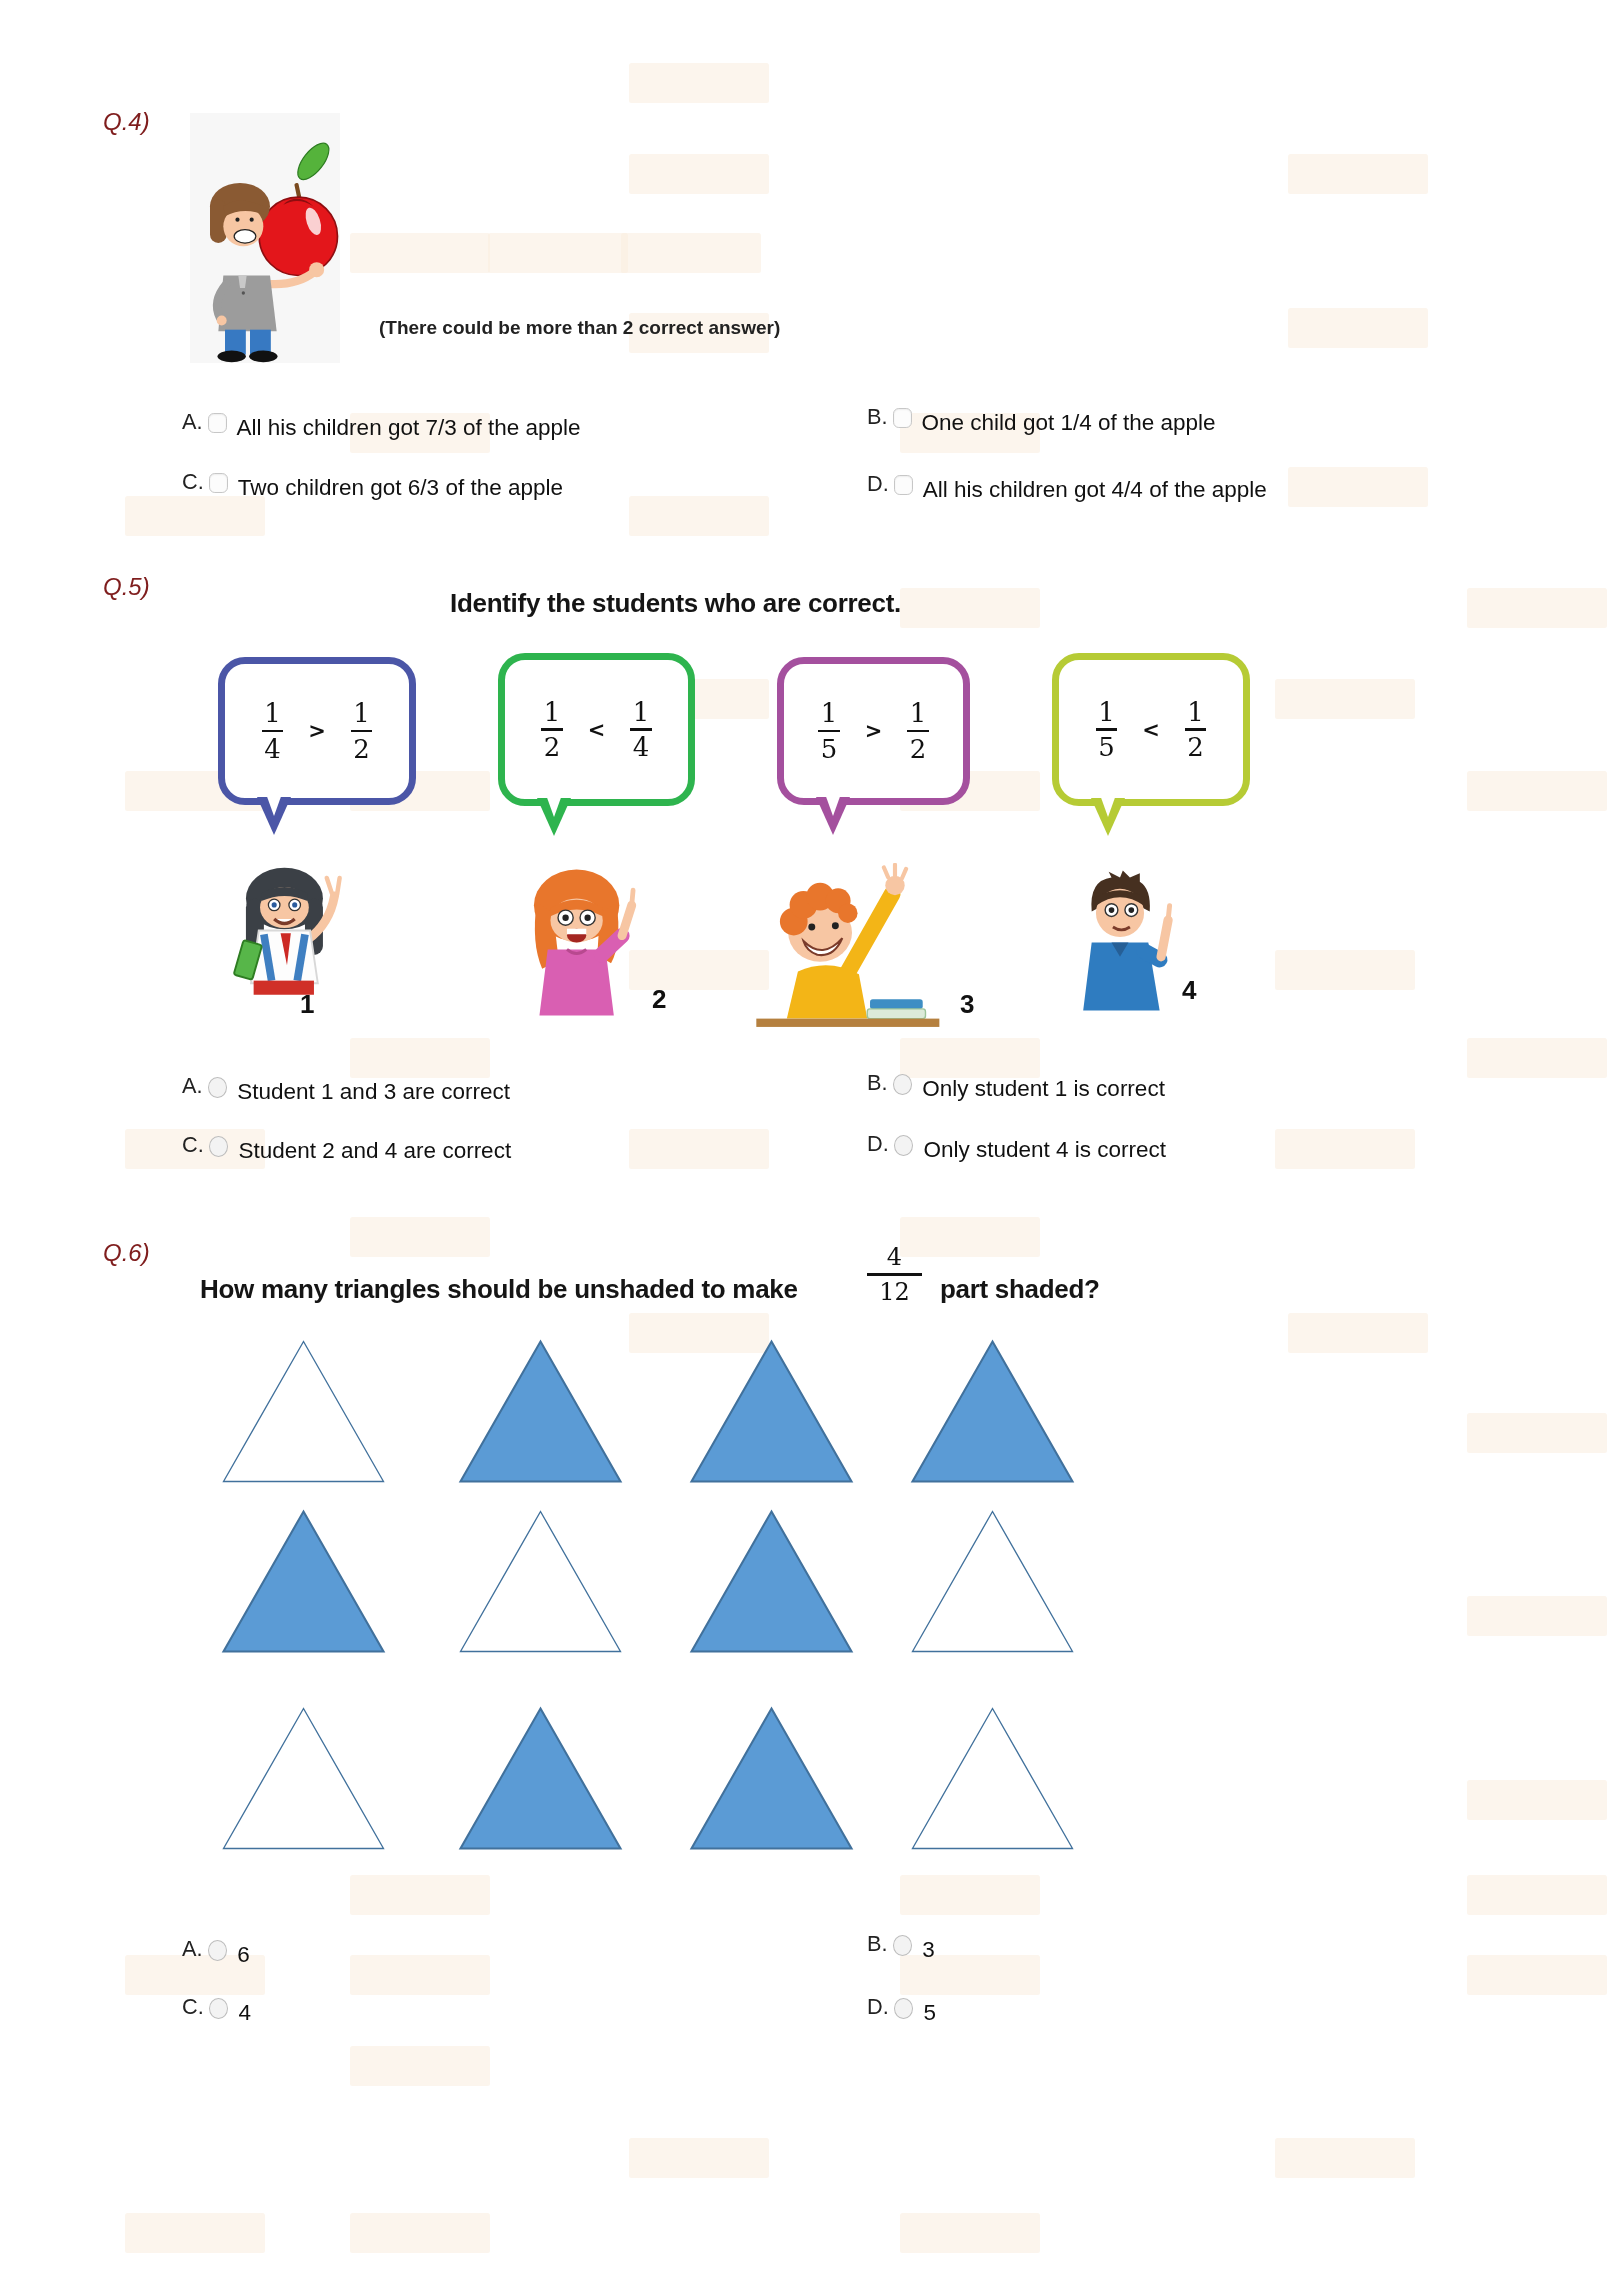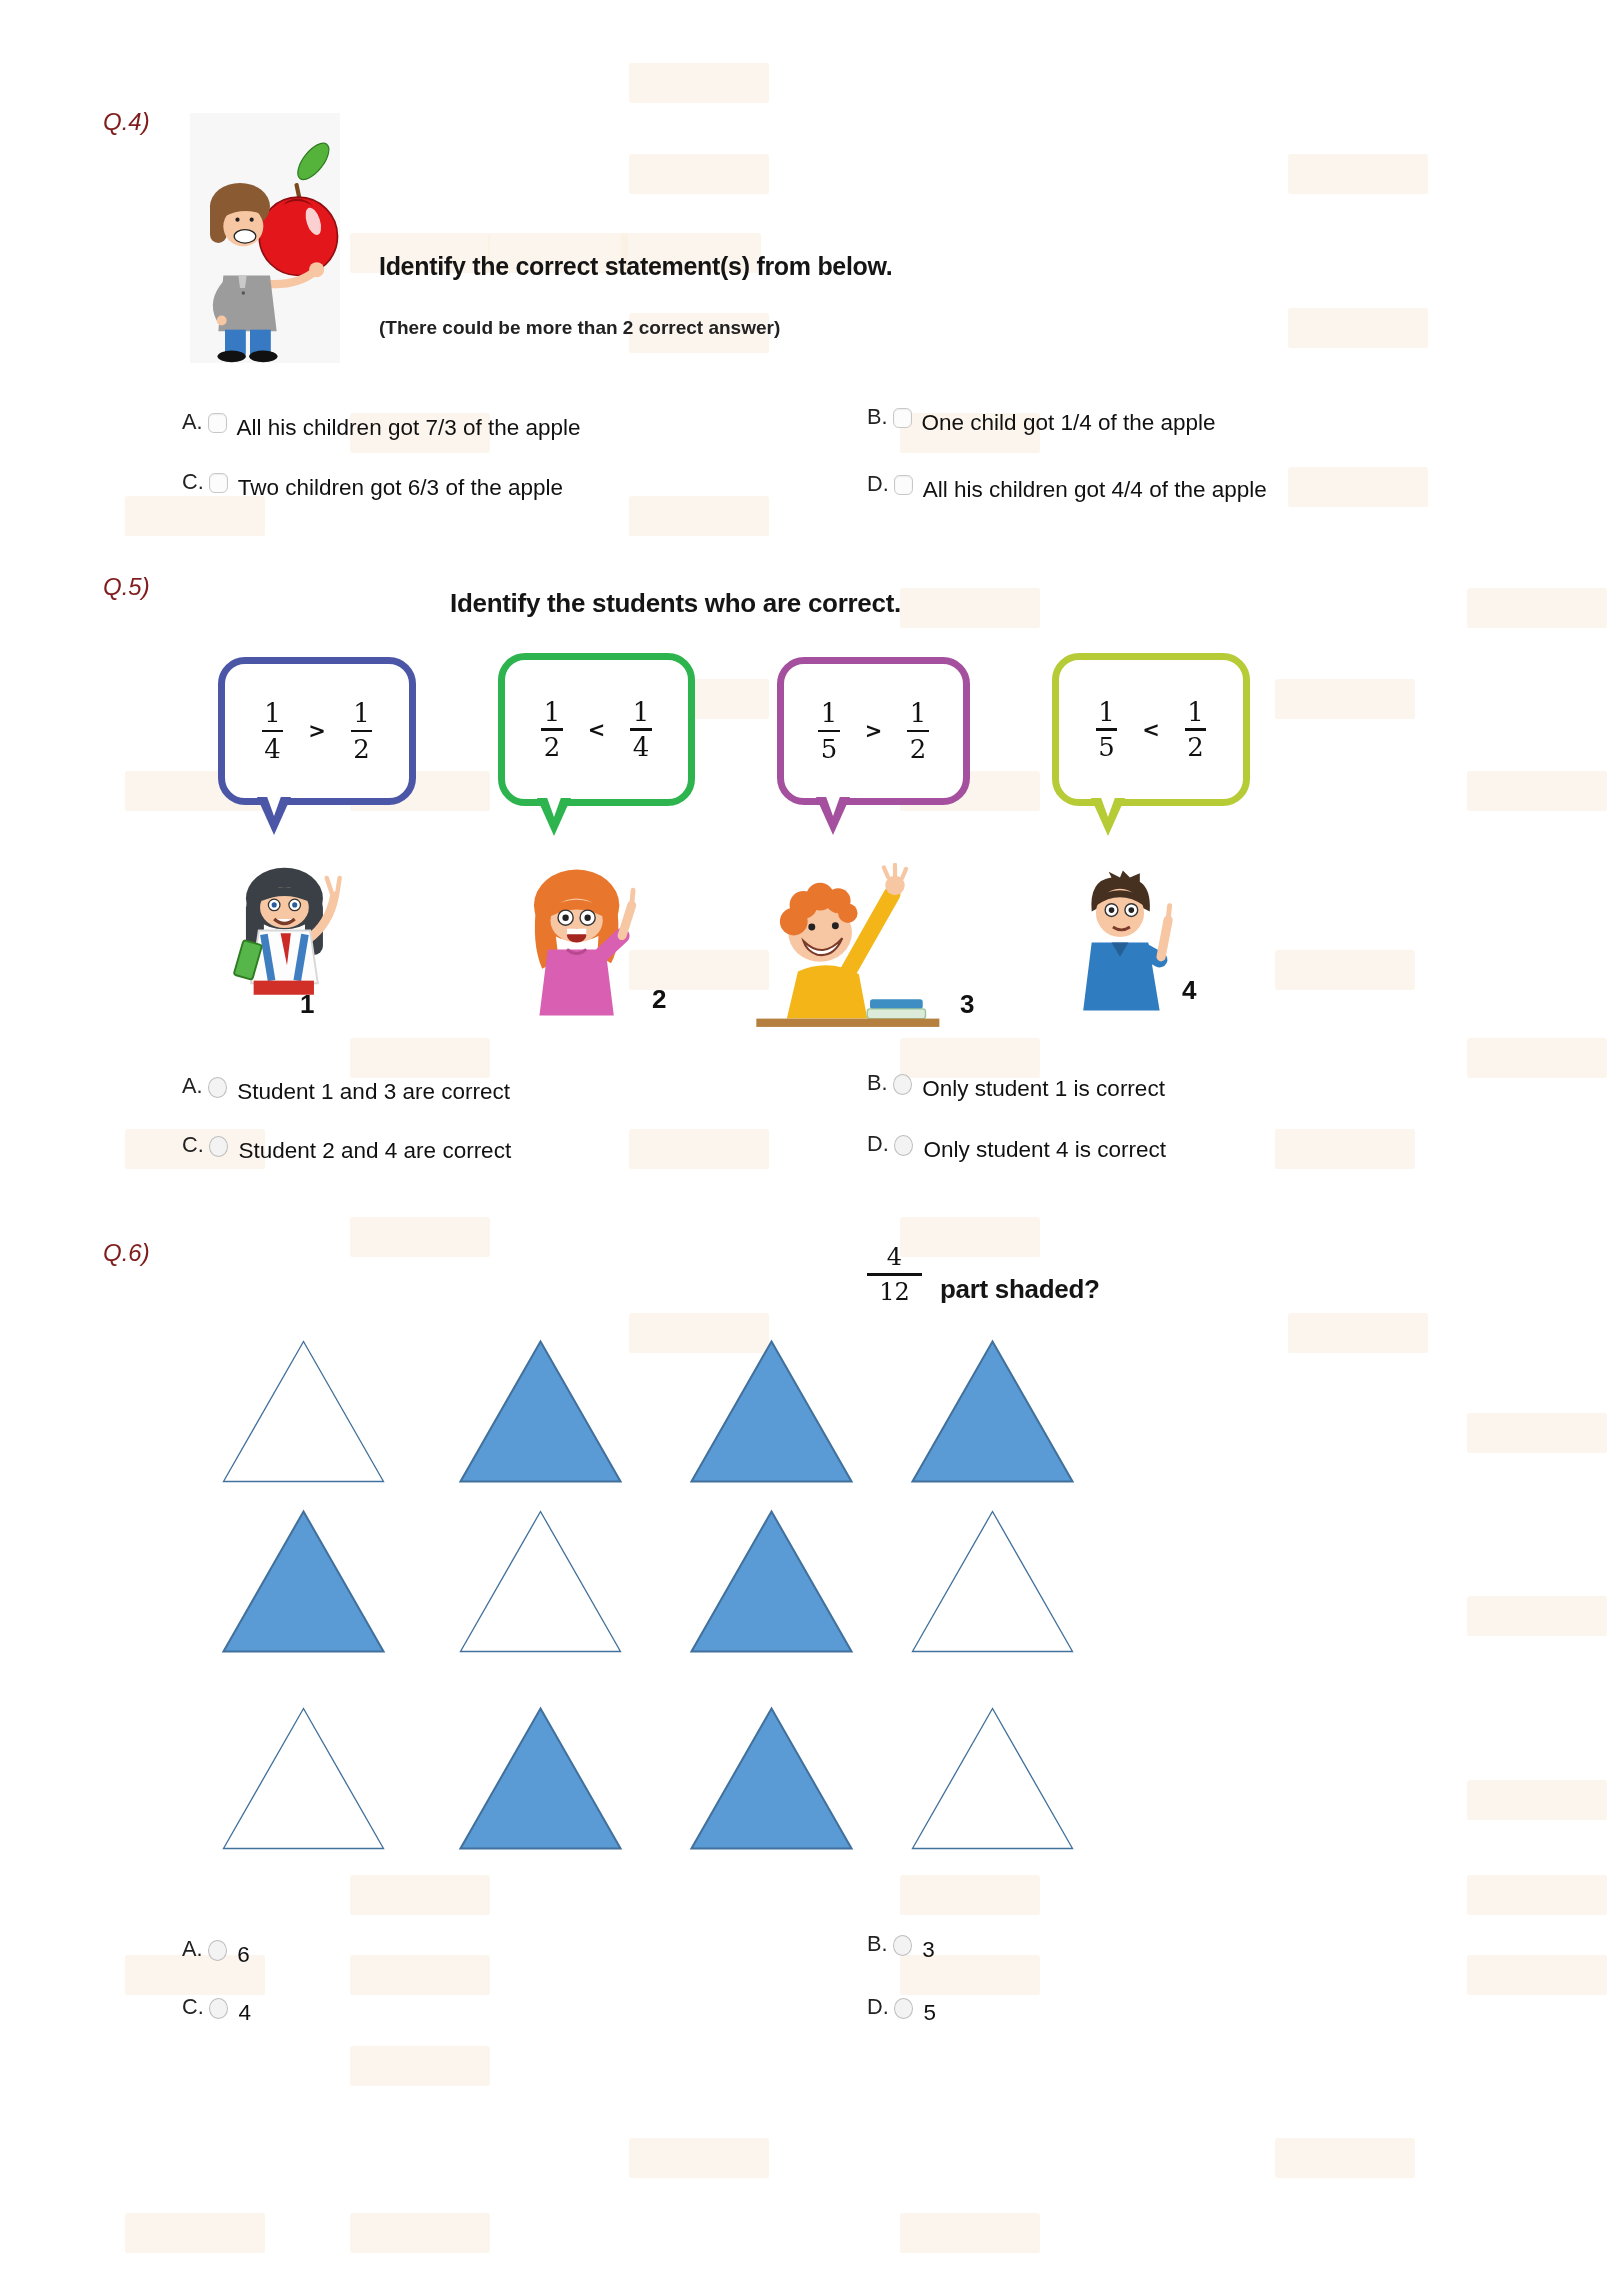--- a/index.html
+++ b/index.html
@@ -118,21 +118,20 @@
     <path d="M58 195 L68 195 L66 210 L60 210 Z" fill="#c9c9c9"></path>
     <circle cx="64" cy="216" r="2" fill="#555"></circle>
     <path d="M44 205 Q26 226 36 246" stroke="#9c9c9c" stroke-width="10" fill="none" stroke-linecap="round"></path>
     <circle cx="38" cy="249" r="6" fill="#f7c6a3"></circle>
     <rect x="42" y="260" width="25" height="30" fill="#3779c2"></rect>
     <rect x="72" y="260" width="25" height="30" fill="#3779c2"></rect>
     <ellipse cx="50" cy="292" rx="17" ry="7" fill="#111"></ellipse>
     <ellipse cx="88" cy="292" rx="17" ry="7" fill="#111"></ellipse>
   </svg>
 
-  <div class="h-bold" style="left:379px;top:252px">Identify the correct statement(s) from below.</div>
   <div class="note" style="left:379px;top:317px">(There could be more than 2 correct answer)</div>
 
   <div class="opt" style="left:182px;top:413px">
     <span class="opt-letter">A.</span>
     <span class="checkbox"></span>
     <span class="opt-text">All his children got 7/3 of the apple</span>
   </div>
   <div class="opt" style="left:867px;top:408px">
     <span class="opt-letter">B.</span>
     <span class="checkbox"></span>
@@ -299,20 +298,21 @@
     <span class="radio"></span>
     <span class="opt-text">Student 2 and 4 are correct</span>
   </div>
   <div class="opt" style="left:867px;top:1135px">
     <span class="opt-letter">D.</span>
     <span class="radio"></span>
     <span class="opt-text">Only student 4 is correct</span>
   </div>
 
   <div class="q-label" style="left:103px;top:1239px">Q.6)</div>
+  <div class="h-bold" style="left:200px;top:1274px;font-size:26px">How many triangles should be unshaded to make</div>
   <div class="frac-big" style="left:867px;top:1245px;width:55px">
     <span>4</span>
       <span class="bar"></span>
       <span>12</span>
   </div>
   <div class="h-bold" style="left:940px;top:1274px;font-size:26px">part shaded?</div>
 
   <div id="triangles">
       <svg viewBox="0 0 198 174" class="tri" style="left: 221px; top: 1339px;">
         <polygon points="99,3 195,171 3,171" fill="#ffffff" stroke="#41719c" stroke-width="1.6"></polygon>

